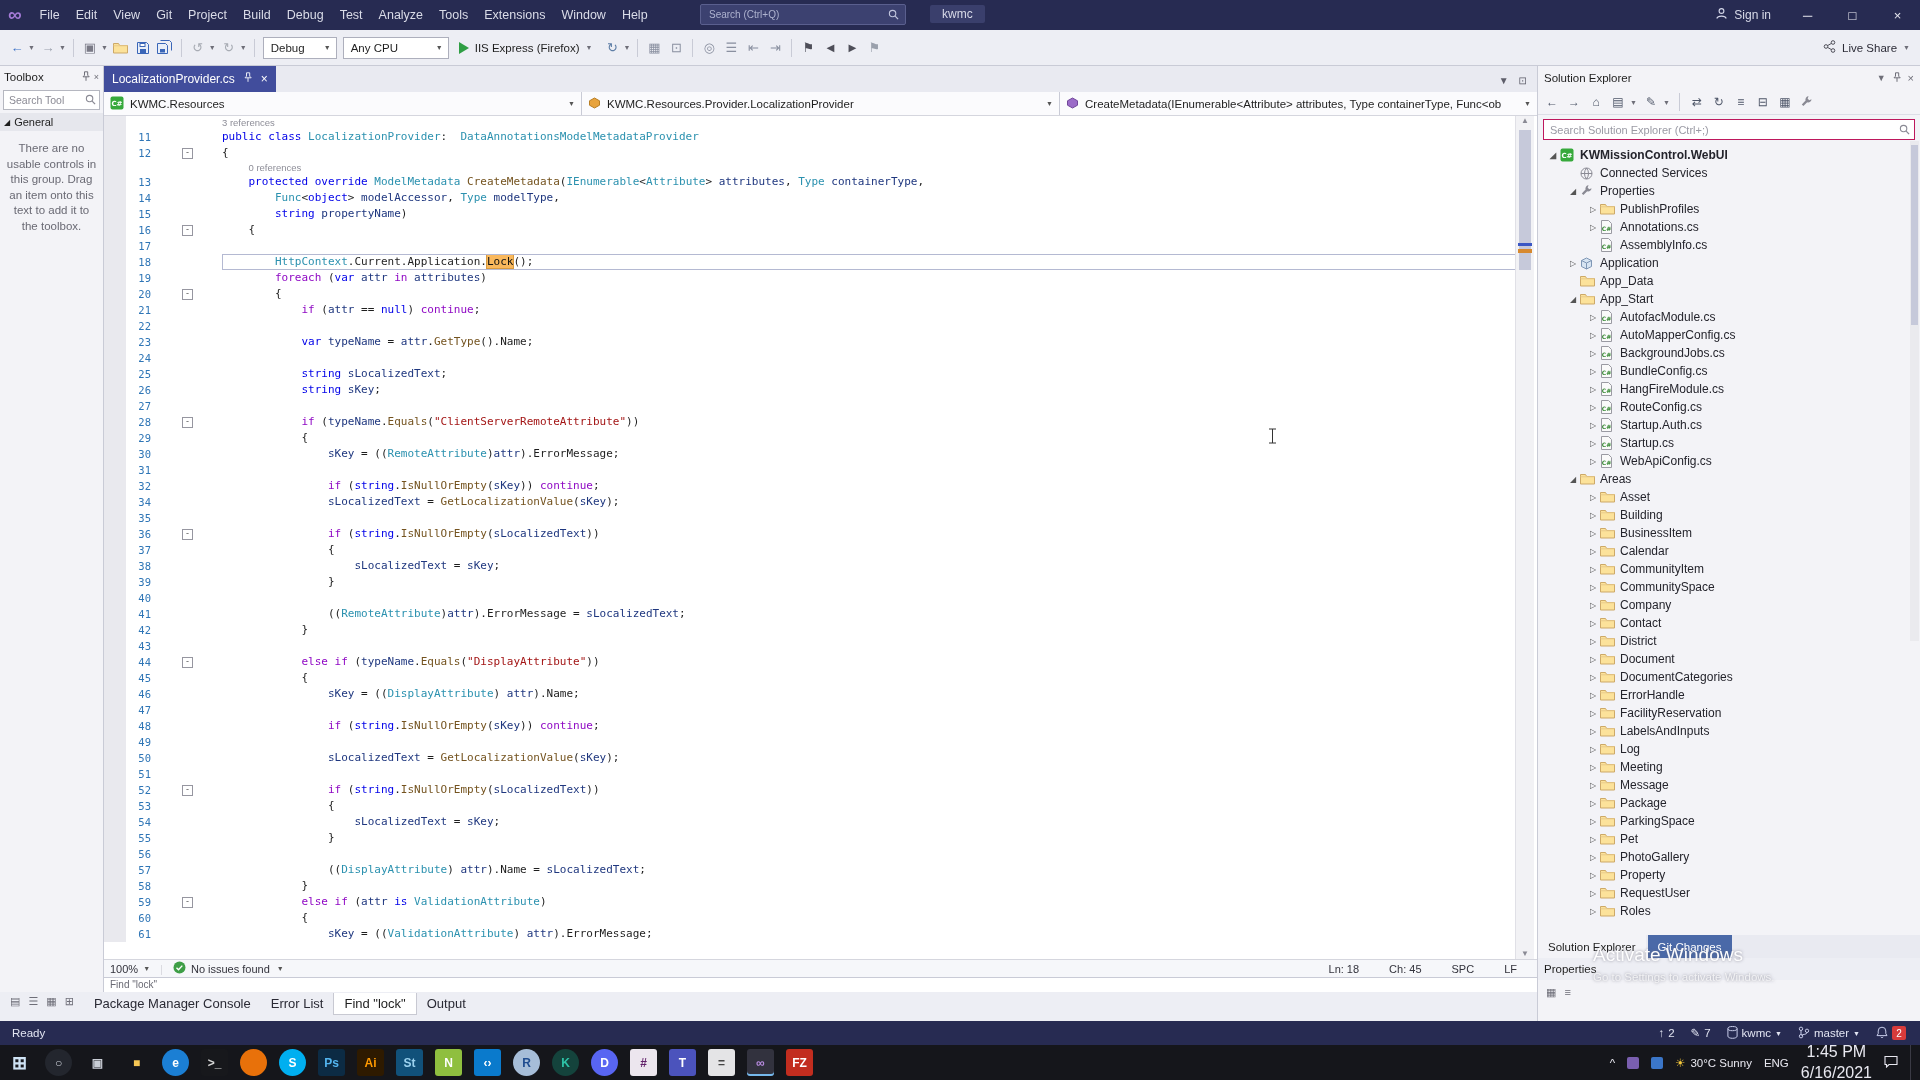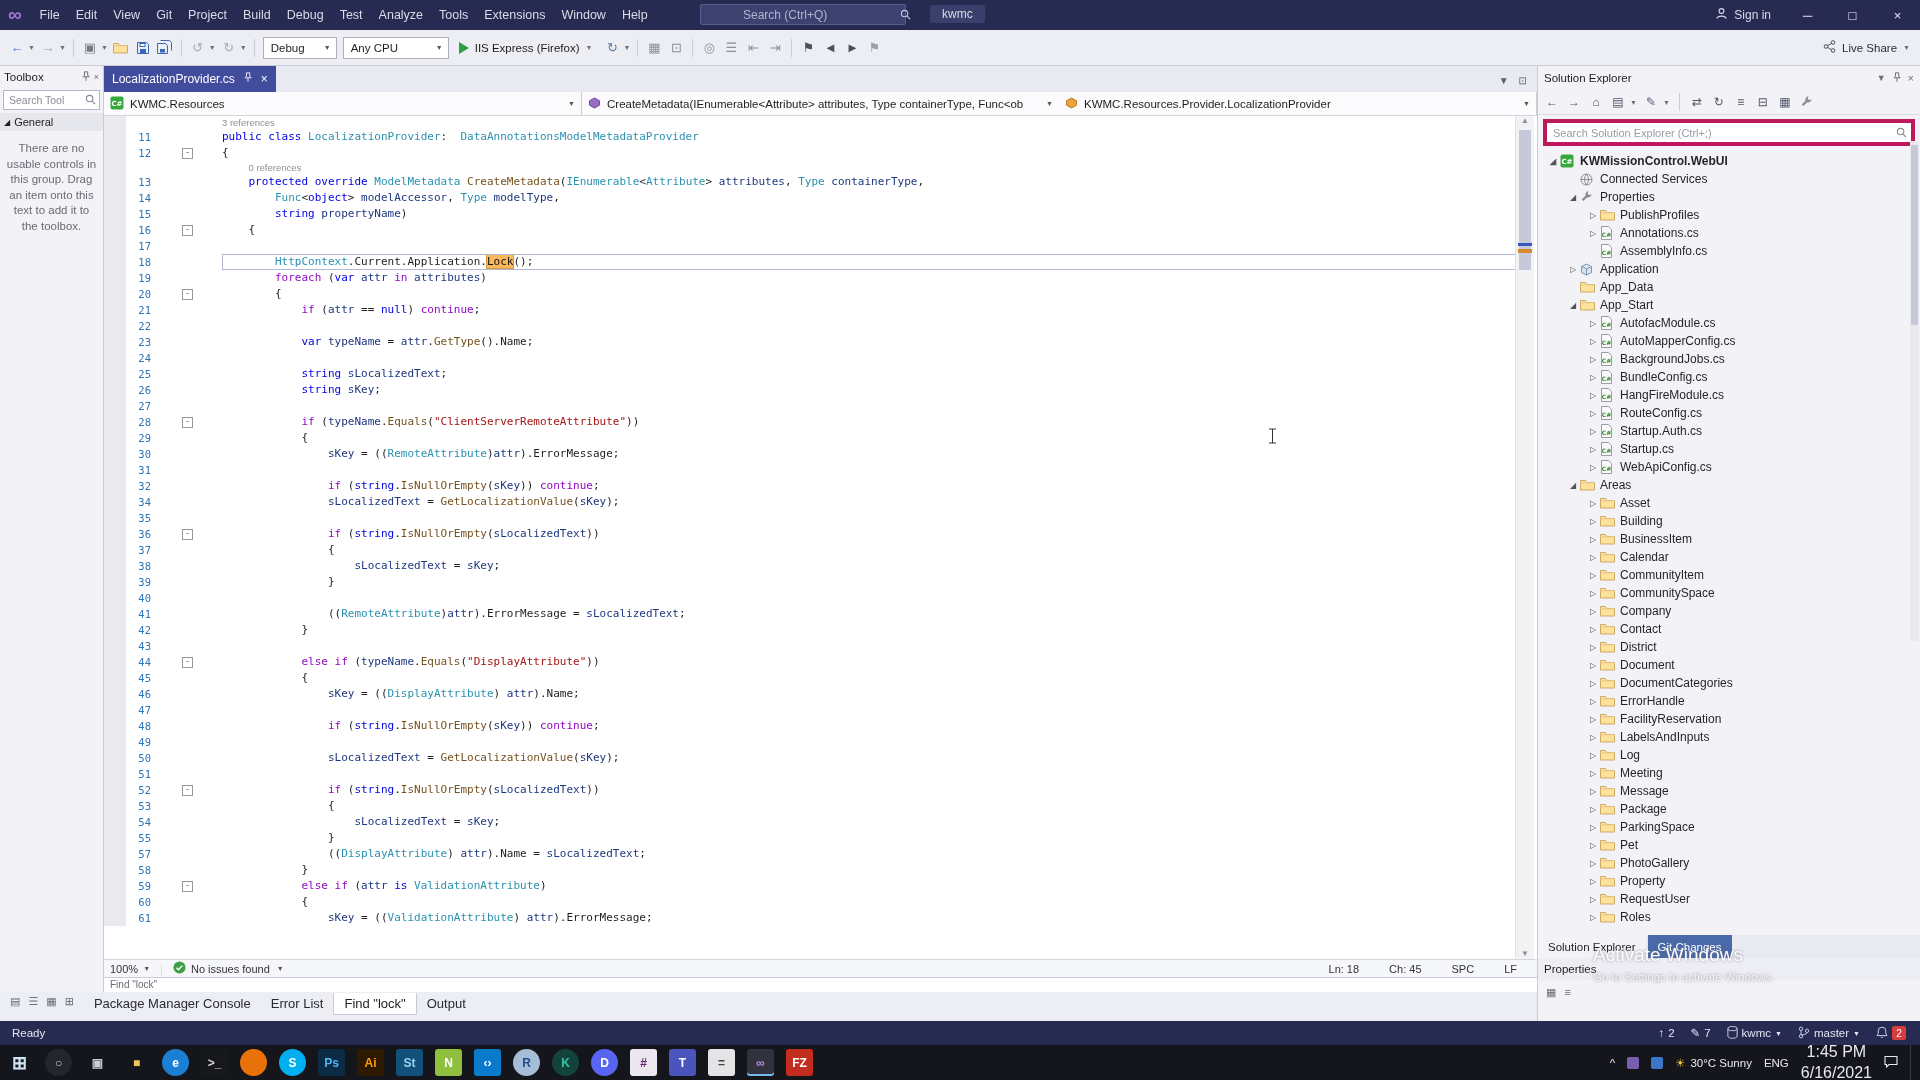--- a/index.html
+++ b/index.html
@@ -4,21 +4,21 @@
 <style>
   html,body{margin:0;padding:0;width:1920px;height:1080px;overflow:hidden;background:#fff;
     font-family:"Liberation Sans",sans-serif;-webkit-font-smoothing:antialiased;}
   .abs{position:absolute;}
   
   #titlebar{left:0;top:0;width:1920px;height:30px;background:#272B52;display:flex;align-items:center;color:#DADCE8;}
   #vslogo{font-size:19px;font-weight:bold;color:#A57BD8;margin:0 10px 0 8px;}
   .menu-item{font-size:12.5px;padding:0 8px;line-height:30px;}
   #qsearch{position:absolute;left:700px;top:4px;width:206px;height:21px;background:#3C4170;border:1px solid #5A5F8E;
     border-radius:2px;display:flex;align-items:center;padding:0 6px;box-sizing:border-box;}
-  #qsearch input{flex:1;background:transparent;border:none;outline:none;color:#C2C6DE;font-size:12px;font-family:inherit;margin-left:34px;}
+  #qsearch input{flex:1;background:transparent;border:none;outline:none;color:#C2C6DE;font-size:10px;font-family:inherit;}
   #qsearch input::placeholder{color:#AEB3CF;}
   #soln-chip{position:absolute;left:930px;top:5px;padding:2px 12px;font-size:12px;color:#D8DAE8;background:#3A3F6C;border-radius:2px;}
   #tb-right{margin-left:auto;display:flex;align-items:center;}
   #signin{display:flex;align-items:center;gap:6px;font-size:12px;color:#D8DAE8;padding:0 14px;}
   .winbtn{width:45px;height:30px;display:flex;align-items:center;justify-content:center;font-size:13px;color:#E8E8F0;}
   
   #toolbar{left:0;top:30px;width:1920px;height:36px;background:#EDEEF4;border-bottom:1px solid #C9CBD6;
     display:flex;align-items:center;padding-left:6px;box-sizing:border-box;}
   .tbi{height:24px;min-width:20px;display:flex;align-items:center;justify-content:center;font-size:13px;margin:0 1px;}
   .tcaret{font-size:7px;color:#6E6E78;margin:0 2px 0 0;}
@@ -85,21 +85,21 @@
   #statusbar .right{margin-left:auto;display:flex;align-items:center;gap:16px;padding-right:14px;}
   .sbitem{display:flex;align-items:center;gap:4px;}
   .badge{background:#D83B3B;color:#fff;font-size:10px;width:14px;height:14px;display:flex;align-items:center;
     justify-content:center;border-radius:2px;}
   
   #sepanel{left:1537px;top:66px;width:383px;height:892px;background:#F3F3F7;border-left:1px solid #C9CBD6;box-sizing:border-box;}
   #se-hdr{height:24px;display:flex;align-items:center;font-size:11.5px;color:#1E1E1E;padding:0 6px;}
   #se-hdr .hicos{margin-left:auto;display:flex;gap:6px;align-items:center;color:#6E6E78;font-size:9px;}
   #se-toolbar{height:24px;display:flex;align-items:center;padding:0 4px;gap:2px;border-bottom:1px solid #DDDEE6;}
   .sei{width:20px;height:20px;display:flex;align-items:center;justify-content:center;font-size:12px;color:#4E5668;}
-  #se-search{margin:4px 5px;height:19px;background:#fff;border:4px solid #be185d;display:flex;align-items:center;padding:0 4px;}
+  #se-search{margin:4px 5px;height:19px;background:#fff;border:1px solid #be185d;display:flex;align-items:center;padding:0 4px;}
   #se-search input{flex:1;border:none;outline:none;background:transparent;font-size:11px;font-family:inherit;color:#444;}
   #se-search input::placeholder{color:#9A9AA4;}
   #se-tree{height:793px;overflow:hidden;padding-top:2px;}
   .trow{height:18px;display:flex;align-items:center;font-size:12px;color:#24242C;white-space:nowrap;}
   .trow.root{font-weight:bold;}
   .texp{width:14px;font-size:8px;color:#555;text-align:center;flex:0 0 14px;}
   .tico{width:18px;display:flex;align-items:center;flex:0 0 18px;}
   .tlabel{margin-left:2px;}
   #se-scroll{position:absolute;left:372px;top:75px;width:9px;height:500px;background:#EAEAEE;}
   #se-thumb{position:absolute;left:1px;top:4px;width:7px;height:180px;background:#C6C9DA;}
@@ -284,32 +284,32 @@
 </div>
 <div class="abs" id="navbar">
   <div class="navcell">
     <span id="nav-ico-1"><svg width="14" height="14" viewBox="0 0 14 14">
           <rect x="0.5" y="0.5" width="13" height="13" rx="2" fill="#37A93C"></rect>
           <text x="7" y="10" font-size="7" text-anchor="middle" fill="#fff" font-family="DejaVu Sans" font-weight="bold">C#</text>
         </svg></span>
     <span>KWMC.Resources</span>
     <span class="ncaret">▼</span>
   </div>
+  <div class="navcell">
+    <span id="nav-ico-2"><svg width="13" height="12" viewBox="0 0 13 12">
+          <path d="M6.5 1l5 2.8v4.4l-5 2.8-5-2.8V3.8z" fill="#E8A33D" stroke="#B87E23"></path>
+        </svg></span>
+    <span>KWMC.Resources.Provider.LocalizationProvider</span>
+    <span class="ncaret">▼</span>
+  </div>
   <div class="navcell" style="border-right:none;">
     <span id="nav-ico-3"><svg width="13" height="12" viewBox="0 0 13 12">
           <path d="M6.5 1l5 2.8v4.4l-5 2.8-5-2.8V3.8z" fill="#9B6BC8" stroke="#71479A"></path>
         </svg></span>
     <span>CreateMetadata(IEnumerable&lt;Attribute&gt; attributes, Type containerType, Func&lt;ob</span>
-    <span class="ncaret">▼</span>
-  </div>
-  <div class="navcell">
-    <span id="nav-ico-2"><svg width="13" height="12" viewBox="0 0 13 12">
-          <path d="M6.5 1l5 2.8v4.4l-5 2.8-5-2.8V3.8z" fill="#E8A33D" stroke="#B87E23"></path>
-        </svg></span>
-    <span>KWMC.Resources.Provider.LocalizationProvider</span>
     <span class="ncaret">▼</span>
   </div>
 </div>
 
 <div class="abs" id="code">
     <div class="crow lens"><span class="ln"></span><span class="fm"></span><span class="lenstxt" style="padding-left: 0px;">3 references</span></div>
     <div class="crow"><span class="ln">11</span><span class="fm"></span><pre><span class="tk-k">public </span><span class="tk-k">class </span><span class="tk-t">LocalizationProvider</span><span class="tk-p">:  </span><span class="tk-t">DataAnnotationsModelMetadataProvider</span></pre></div>
     <div class="crow"><span class="ln">12</span><span class="fm"><span class="fb">-</span></span><pre><span class="tk-p">{</span></pre></div>
     <div class="crow lens"><span class="ln"></span><span class="fm"></span><span class="lenstxt" style="padding-left: 26.48px;">0 references</span></div>
     <div class="crow"><span class="ln">13</span><span class="fm"></span><pre><span class="tk-p">    </span><span class="tk-k">protected </span><span class="tk-k">override </span><span class="tk-t">ModelMetadata </span><span class="tk-m">CreateMetadata</span><span class="tk-p">(</span><span class="tk-t">IEnumerable</span><span class="tk-p">&lt;</span><span class="tk-t">Attribute</span><span class="tk-p">&gt; </span><span class="tk-v">attributes</span><span class="tk-p">, </span><span class="tk-t">Type</span><span class="tk-p"> </span><span class="tk-v">containerType</span><span class="tk-p">,</span></pre></div>
@@ -347,20 +347,21 @@
     <div class="crow"><span class="ln">46</span><span class="fm"></span><pre><span class="tk-p">                </span><span class="tk-v">sKey</span><span class="tk-p"> = ((</span><span class="tk-t">DisplayAttribute</span><span class="tk-p">) </span><span class="tk-v">attr</span><span class="tk-p">).Name;</span></pre></div>
     <div class="crow"><span class="ln">47</span><span class="fm"></span><pre></pre></div>
     <div class="crow"><span class="ln">48</span><span class="fm"></span><pre><span class="tk-p">                </span><span class="tk-c">if</span><span class="tk-p"> (</span><span class="tk-k">string</span><span class="tk-p">.</span><span class="tk-m">IsNullOrEmpty</span><span class="tk-p">(</span><span class="tk-v">sKey</span><span class="tk-p">)) </span><span class="tk-c">continue</span><span class="tk-p">;</span></pre></div>
     <div class="crow"><span class="ln">49</span><span class="fm"></span><pre></pre></div>
     <div class="crow"><span class="ln">50</span><span class="fm"></span><pre><span class="tk-p">                </span><span class="tk-v">sLocalizedText</span><span class="tk-p"> = </span><span class="tk-m">GetLocalizationValue</span><span class="tk-p">(</span><span class="tk-v">sKey</span><span class="tk-p">);</span></pre></div>
     <div class="crow"><span class="ln">51</span><span class="fm"></span><pre></pre></div>
     <div class="crow"><span class="ln">52</span><span class="fm"><span class="fb">-</span></span><pre><span class="tk-p">                </span><span class="tk-c">if</span><span class="tk-p"> (</span><span class="tk-k">string</span><span class="tk-p">.</span><span class="tk-m">IsNullOrEmpty</span><span class="tk-p">(</span><span class="tk-v">sLocalizedText</span><span class="tk-p">))</span></pre></div>
     <div class="crow"><span class="ln">53</span><span class="fm"></span><pre><span class="tk-p">                {</span></pre></div>
     <div class="crow"><span class="ln">54</span><span class="fm"></span><pre><span class="tk-p">                    </span><span class="tk-v">sLocalizedText</span><span class="tk-p"> = </span><span class="tk-v">sKey</span><span class="tk-p">;</span></pre></div>
     <div class="crow"><span class="ln">55</span><span class="fm"></span><pre><span class="tk-p">                }</span></pre></div>
+    <div class="crow"><span class="ln">56</span><span class="fm"></span><pre></pre></div>
     <div class="crow"><span class="ln">57</span><span class="fm"></span><pre><span class="tk-p">                ((</span><span class="tk-t">DisplayAttribute</span><span class="tk-p">) </span><span class="tk-v">attr</span><span class="tk-p">).Name = </span><span class="tk-v">sLocalizedText</span><span class="tk-p">;</span></pre></div>
     <div class="crow"><span class="ln">58</span><span class="fm"></span><pre><span class="tk-p">            }</span></pre></div>
     <div class="crow"><span class="ln">59</span><span class="fm"><span class="fb">-</span></span><pre><span class="tk-p">            </span><span class="tk-c">else</span><span class="tk-p"> </span><span class="tk-c">if</span><span class="tk-p"> (</span><span class="tk-v">attr</span><span class="tk-p"> </span><span class="tk-k">is</span><span class="tk-p"> </span><span class="tk-t">ValidationAttribute</span><span class="tk-p">)</span></pre></div>
     <div class="crow"><span class="ln">60</span><span class="fm"></span><pre><span class="tk-p">            {</span></pre></div>
     <div class="crow"><span class="ln">61</span><span class="fm"></span><pre><span class="tk-p">                </span><span class="tk-v">sKey</span><span class="tk-p"> = ((</span><span class="tk-t">ValidationAttribute</span><span class="tk-p">) </span><span class="tk-v">attr</span><span class="tk-p">).ErrorMessage;</span></pre></div>
   </div>
 <div class="abs" id="vscroll">
   <div style="text-align:center;font-size:8px;color:#8A8A94;">▲</div>
   <div id="vthumb"></div>
   <div id="vmark-caret"></div>

